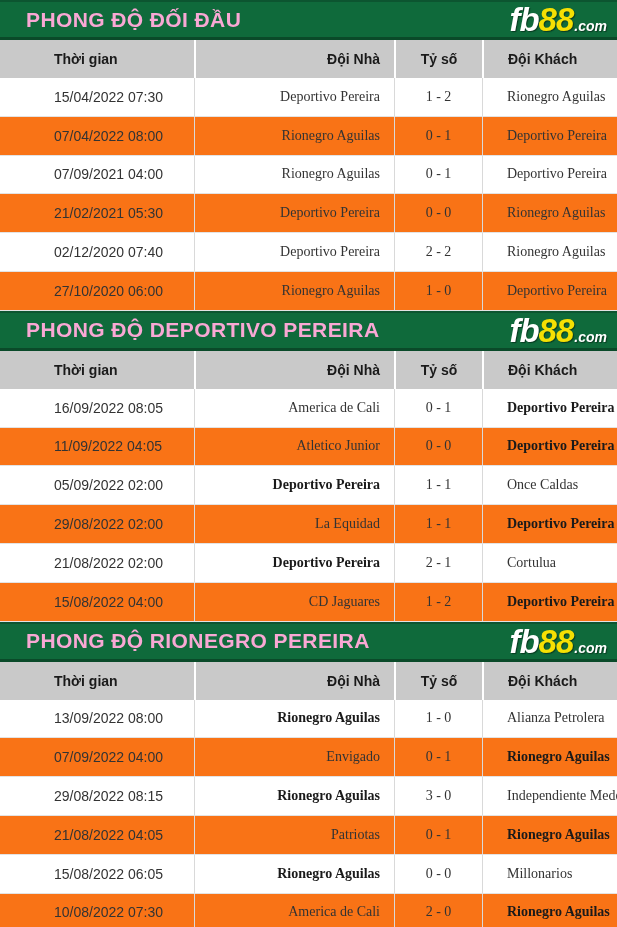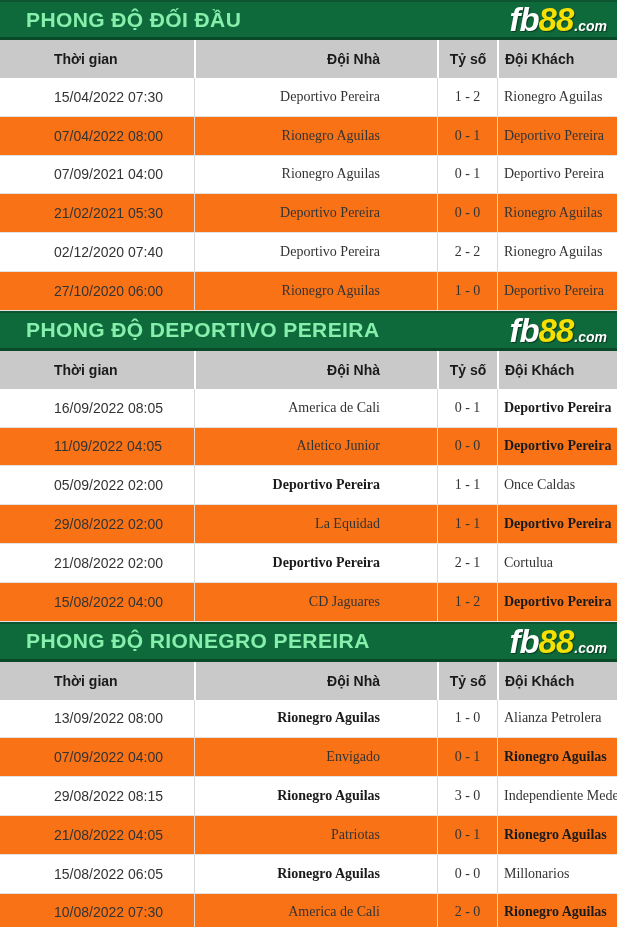--- a/index.html
+++ b/index.html
@@ -4,39 +4,39 @@
 <style>
   * { margin:0; padding:0; box-sizing:border-box; }
   html,body { width:617px; height:927px; overflow:hidden; background:#fff;
     font-family:"Liberation Sans", sans-serif; }
   .stat-section { width:617px; }
 
   
   .bar { height:40px; background:#0f6a3b; display:flex; align-items:center;
     justify-content:space-between; padding:0 10px 0 26px;
     border-top:2px solid #0c5530; border-bottom:3px solid #0a4a29; }
-  .bar-title { color:#86efac; font-weight:700; font-size:21px; letter-spacing:.4px;
+  .bar-title { color:#f9a8d4; font-weight:700; font-size:21px; letter-spacing:.4px;
     white-space:nowrap; }
   .logo { font-style:italic; font-weight:700; display:flex; align-items:baseline;
     line-height:1; text-shadow:1px 1px 1px rgba(0,0,0,.45); cursor:pointer; }
   .logo .fb  { color:#ffffff; font-size:33px; letter-spacing:-1px; }
   .logo .n88 { color:#f5e003; font-size:33px; letter-spacing:-1px; }
   .logo .com { color:#ffffff; font-size:14px; margin-left:1px; }
 
   
   .thead { height:38px; background:#c9c9c9; display:flex; align-items:stretch;
     font-weight:700; font-size:14px; color:#1a1a1a; }
   .thead .c + .c { border-left:2px solid #ffffff; }
 
   
   .c { display:flex; align-items:center; height:100%; }
   .c.time  { width:154px; padding-left:14px;margin-left:40px; }
   .c.home  { width:200px; justify-content:flex-end; padding-right:14px; }
-  .c.score { width:60px;  justify-content:center;margin-left:43px; }
-  .c.away  { flex:1; padding-left:6px; }
+  .c.score { width:88px;  justify-content:center; }
+  .c.away  { flex:1; padding-left:24px; }
 
   
   .row { height:38.8px; display:flex; align-items:stretch; font-size:14px;
     color:#333333; background:#ffffff; border-bottom:1px solid #e3e3e3; }
   .row.alt { background:#f97316; }
   .row .c + .c { border-left:1px solid #d9d9d9;font-family:Liberation Serif, serif; }
   .row .bold { font-weight:700; color:#1a1a1a; }
   .row .c { white-space:nowrap; overflow:hidden; }
 </style>
 </head>

